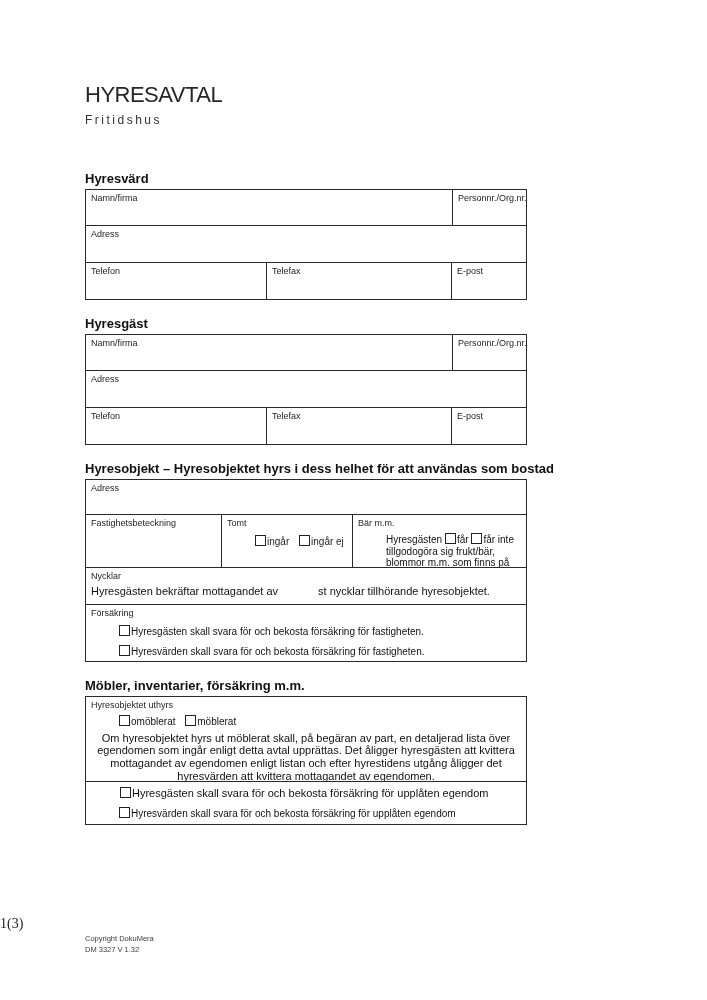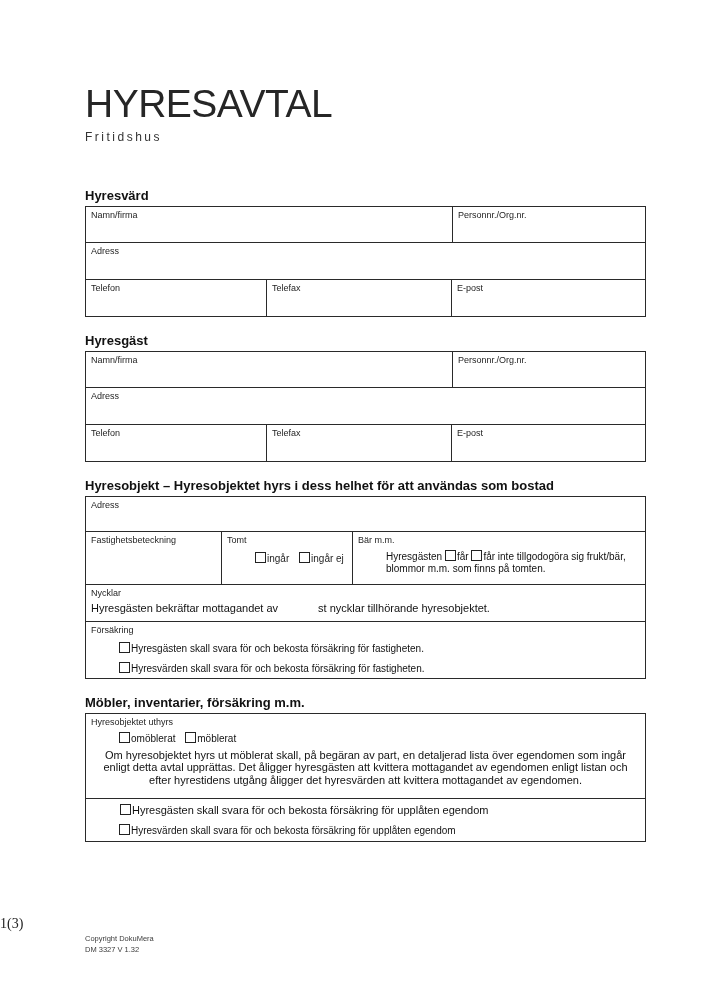--- a/index.html
+++ b/index.html
@@ -8,34 +8,34 @@
     width:707px; height:1000px;
     margin:0 auto;
     background:#ffffff;
     font-family:"Liberation Sans", sans-serif;
     color:#1e1e1e;
     overflow:hidden;
   }
   .content { position:absolute; left:85px; top:84px; width:553px; }
 
   h1.doc-title {
-    margin:0; font-size:39px; font-weight:400; letter-spacing:-0.5px;
+    margin:0; font-size:22px; font-weight:400; letter-spacing:-0.5px;
     color:#262626; line-height:1;
   }
   .doc-subtitle {
     margin-top:7px; font-size:12px; letter-spacing:2.5px; color:#333;
   }
 
   .sec-head {
     font-size:13px; font-weight:bold; color:#111;
     margin-top:16px; margin-bottom:3px;
   }
   .sec-head.first { margin-top:44px; }
 
-  .tbl { border:1px solid #2a2a2a; width:561px; box-sizing:border-box; }
+  .tbl { border:1px solid #2a2a2a; width:442px; box-sizing:border-box; }
   .row { display:flex; border-bottom:1px solid #2a2a2a; box-sizing:border-box; }
   .row:last-child { border-bottom:none; }
   .cell {
     box-sizing:border-box; border-right:1px solid #2a2a2a;
     padding:3px 5px; overflow:hidden;
   }
   .cell:last-child { border-right:none; flex:1; }
 
   .h36 { height:36px; } .h37 { height:37px; } .h35 { height:35px; }
   .h53 { height:53px; } .h56 { height:56px; } .h85 { height:85px; } .h42 { height:42px; }

